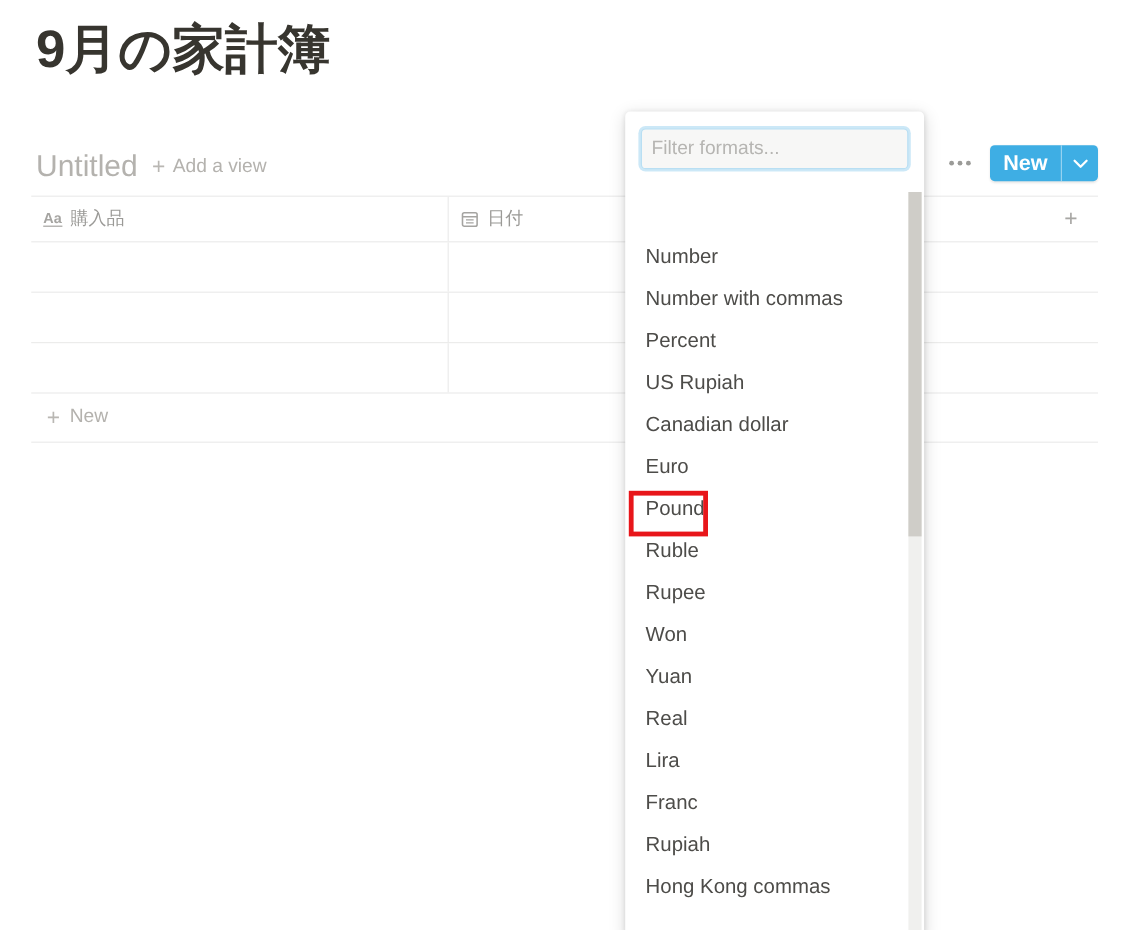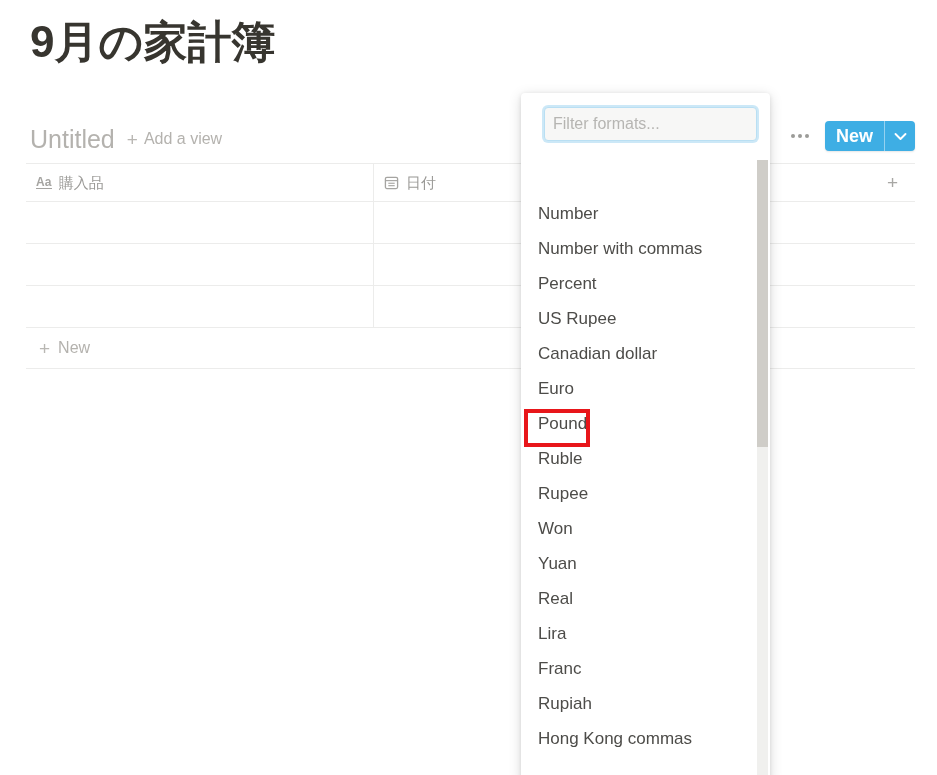--- a/index.html
+++ b/index.html
@@ -212,21 +212,20 @@
     height: 690px;
     background: #ffffff;
     border-radius: 4px;
     box-shadow: 0 1px 4px rgba(15,15,15,0.10),
                 0 3px 14px rgba(15,15,15,0.14);
     overflow: hidden;
     box-sizing: border-box;
   }
   #filter-wrap {
     padding: 14px 13px 10px 13px;
-    margin-left: 10px;
   }
   #filter-input {
     width: 100%;
     box-sizing: border-box;
     height: 34px;
     border: 1px solid #b9dff3;
     border-radius: 4px;
     background: #f7f7f6;
     outline: none;
     font-family: "Liberation Sans", sans-serif;
@@ -379,21 +378,21 @@
 <div id="format-panel">
 
   <div id="filter-wrap">
     <input id="filter-input" type="text" autofocus="" placeholder="Filter formats..." style="">
   </div>
 
   <div id="format-list">
     <div class="fmt-item">Number</div>
     <div class="fmt-item">Number with commas</div>
     <div class="fmt-item">Percent</div>
-    <div class="fmt-item">US Rupee</div>
+    <div class="fmt-item">US Rupiah</div>
     <div class="fmt-item">Canadian dollar</div>
     <div class="fmt-item">Euro</div>
     <div class="fmt-item">Pound</div>
     <div class="fmt-item">Ruble</div>
     <div class="fmt-item">Rupee</div>
     <div class="fmt-item">Won</div>
     <div class="fmt-item">Yuan</div>
     <div class="fmt-item">Real</div>
     <div class="fmt-item">Lira</div>
     <div class="fmt-item">Franc</div>

